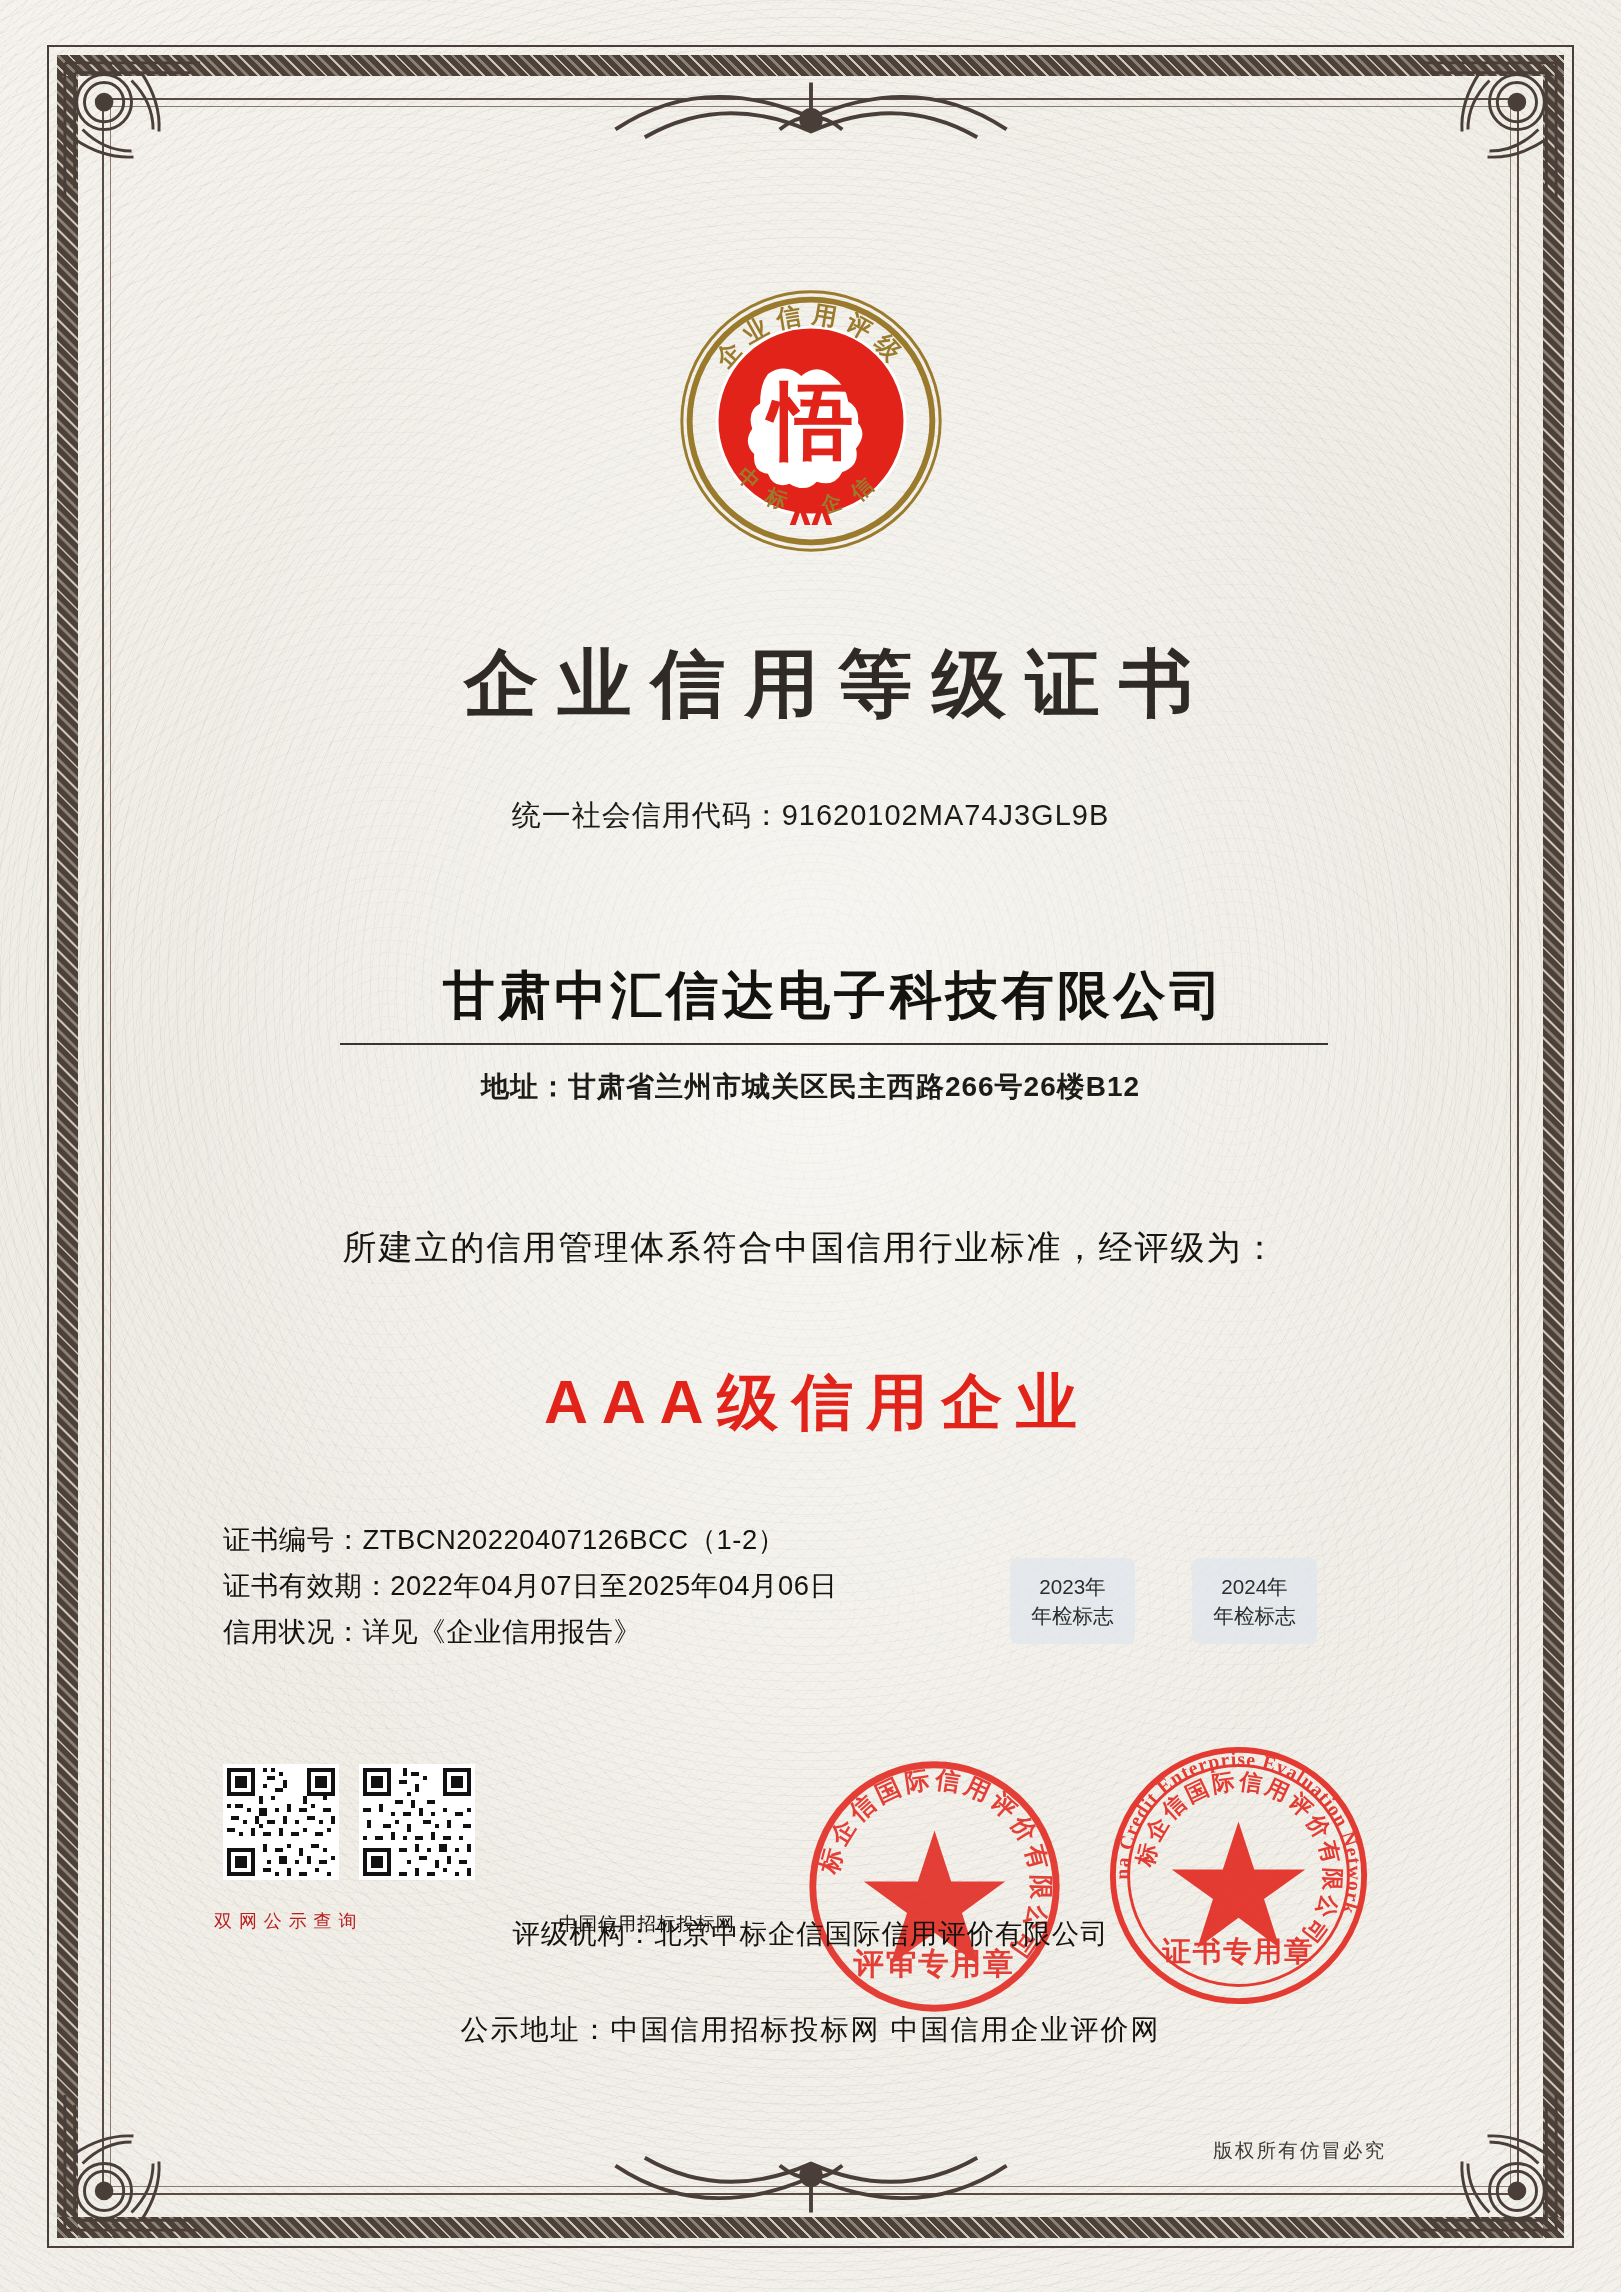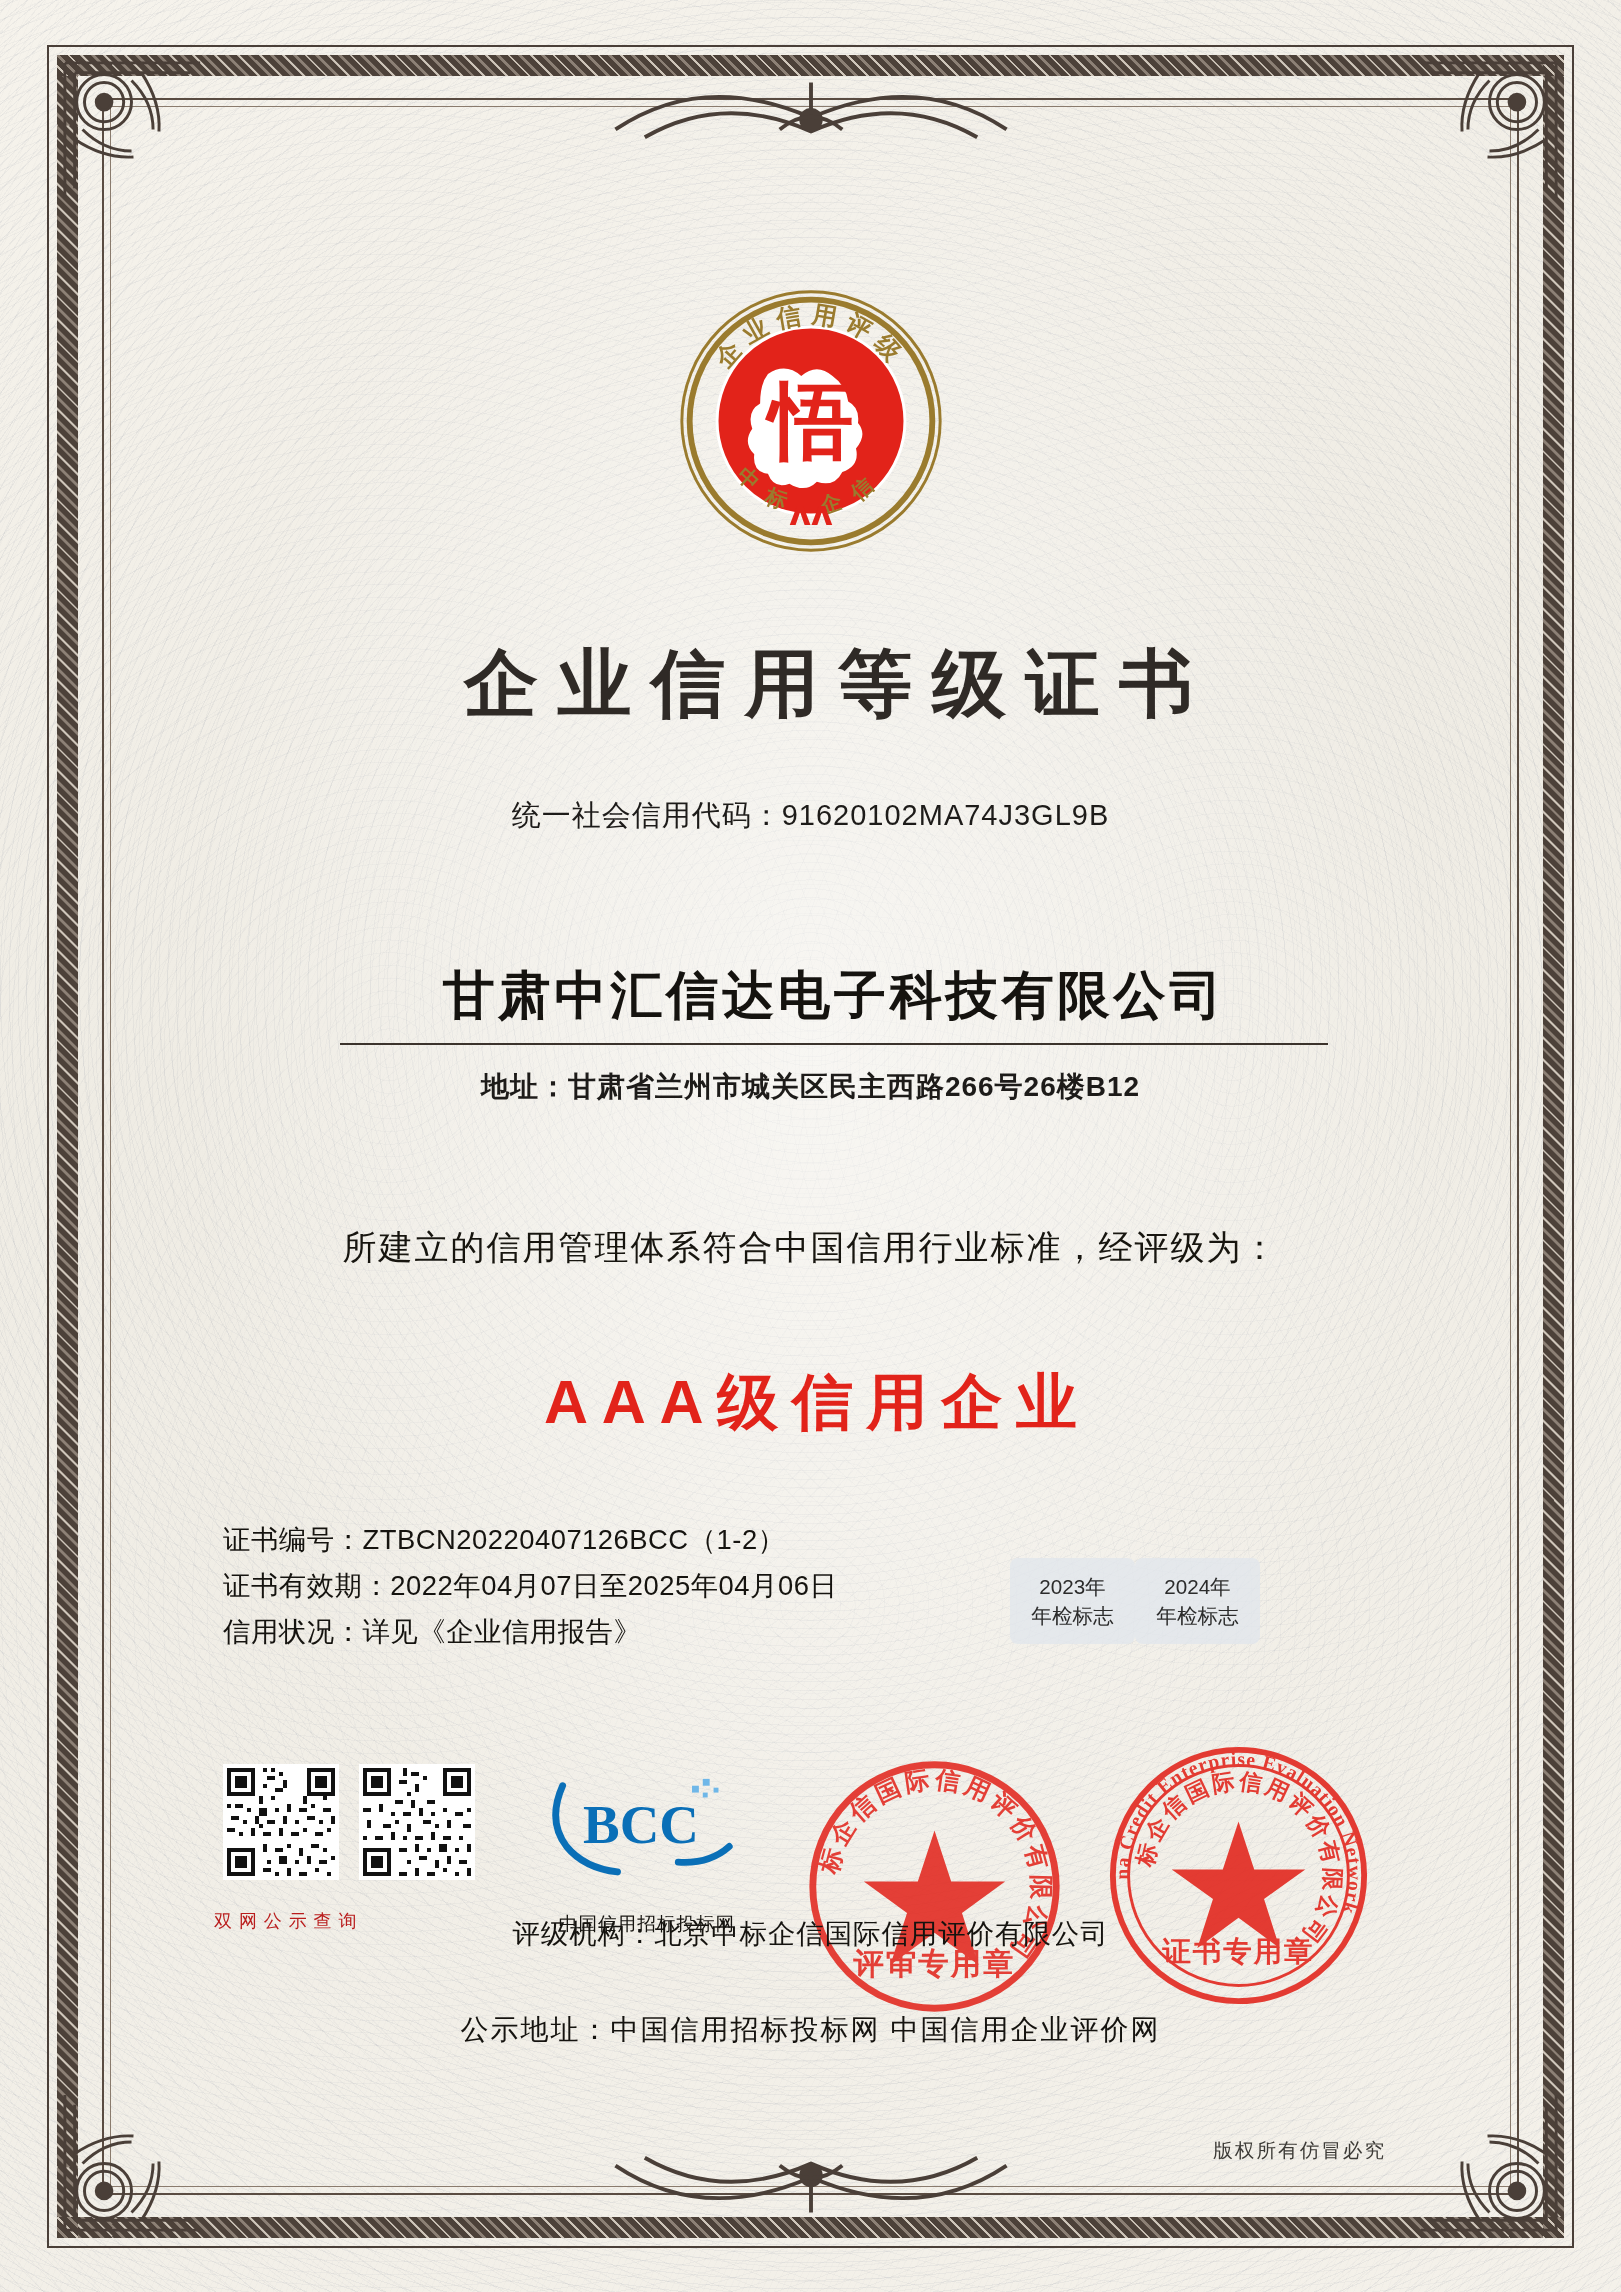--- a/index.html
+++ b/index.html
@@ -118,21 +118,21 @@
 
   
   .details{
     position:absolute;left:223px;top:1517px;
     font-size:27.4px;color:#15130f;line-height:46px;letter-spacing:0.5px;
   }
   .details .row{white-space:nowrap;}
 
   
   .annual-stamps{
-    position:absolute;left:1010px;top:1558px;display:flex;
+    position:absolute;left:1010px;top:1558px;display:flex;gap:57px;
   }
   .annual-stamp{
     width:125px;height:86px;border-radius:7.8px;
     background:rgba(224,230,236,.75);
     display:flex;flex-direction:column;align-items:center;justify-content:center;
     color:#2b2b2b;font-size:20.6px;line-height:29px;
   }
 
   
   .qr-row{position:absolute;left:223px;top:1764px;display:flex;align-items:flex-start;}
@@ -462,35 +462,20 @@
             <rect x="17" y="27" width="2" height="1"></rect>
           <rect x="21" y="26" width="1" height="1"></rect>
             <rect x="24" y="27" width="1" height="1"></rect>
             <rect x="27" y="26" width="1" height="2"></rect>
         </g>
       </svg>
     </div>
   </div>
   <div class="qr-label">双网公示查询</div>
 
-  <div class="bcc-logo">
-    <svg viewBox="0 0 200 116">
-      <g fill="none" stroke="#0a6fb7" stroke-width="7" stroke-linecap="round">
-        <path d="M18 22 q-16 36 4 62 q18 22 52 26"></path>
-        <path d="M188 84 q-20 18 -52 16"></path>
-      </g>
-      <text x="98" y="80" text-anchor="middle" font-size="56" font-weight="bold" fill="#0a6fb7" font-family="'Liberation Serif','DejaVu Serif',serif">BCC</text>
-      <g fill="#6fb7e8">
-        <rect x="150" y="22" width="7" height="7"></rect>
-          <rect x="161" y="15" width="7" height="7"></rect>
-        <rect x="161" y="29" width="5" height="5"></rect>
-          <rect x="172" y="24" width="5" height="5"></rect>
-      </g>
-    </svg>
-  </div>
   <div class="bcc-label">中国信用招标投标网</div>
 
   <div class="seal one">
     <svg viewBox="0 0 270 270">
       <defs>
         <path id="s1ring" d="M35 135 a100 100 0 1 1 200 0 a100 100 0 1 1 -200 0"></path>
       </defs>
       <g opacity="0.86">
         <circle cx="135" cy="135" r="124" fill="none" stroke="#e2231a" stroke-width="7"></circle>
         <text fill="#e2231a" font-size="25" font-weight="bold" letter-spacing="4" font-family="'DejaVu Sans','Liberation Sans',sans-serif">

